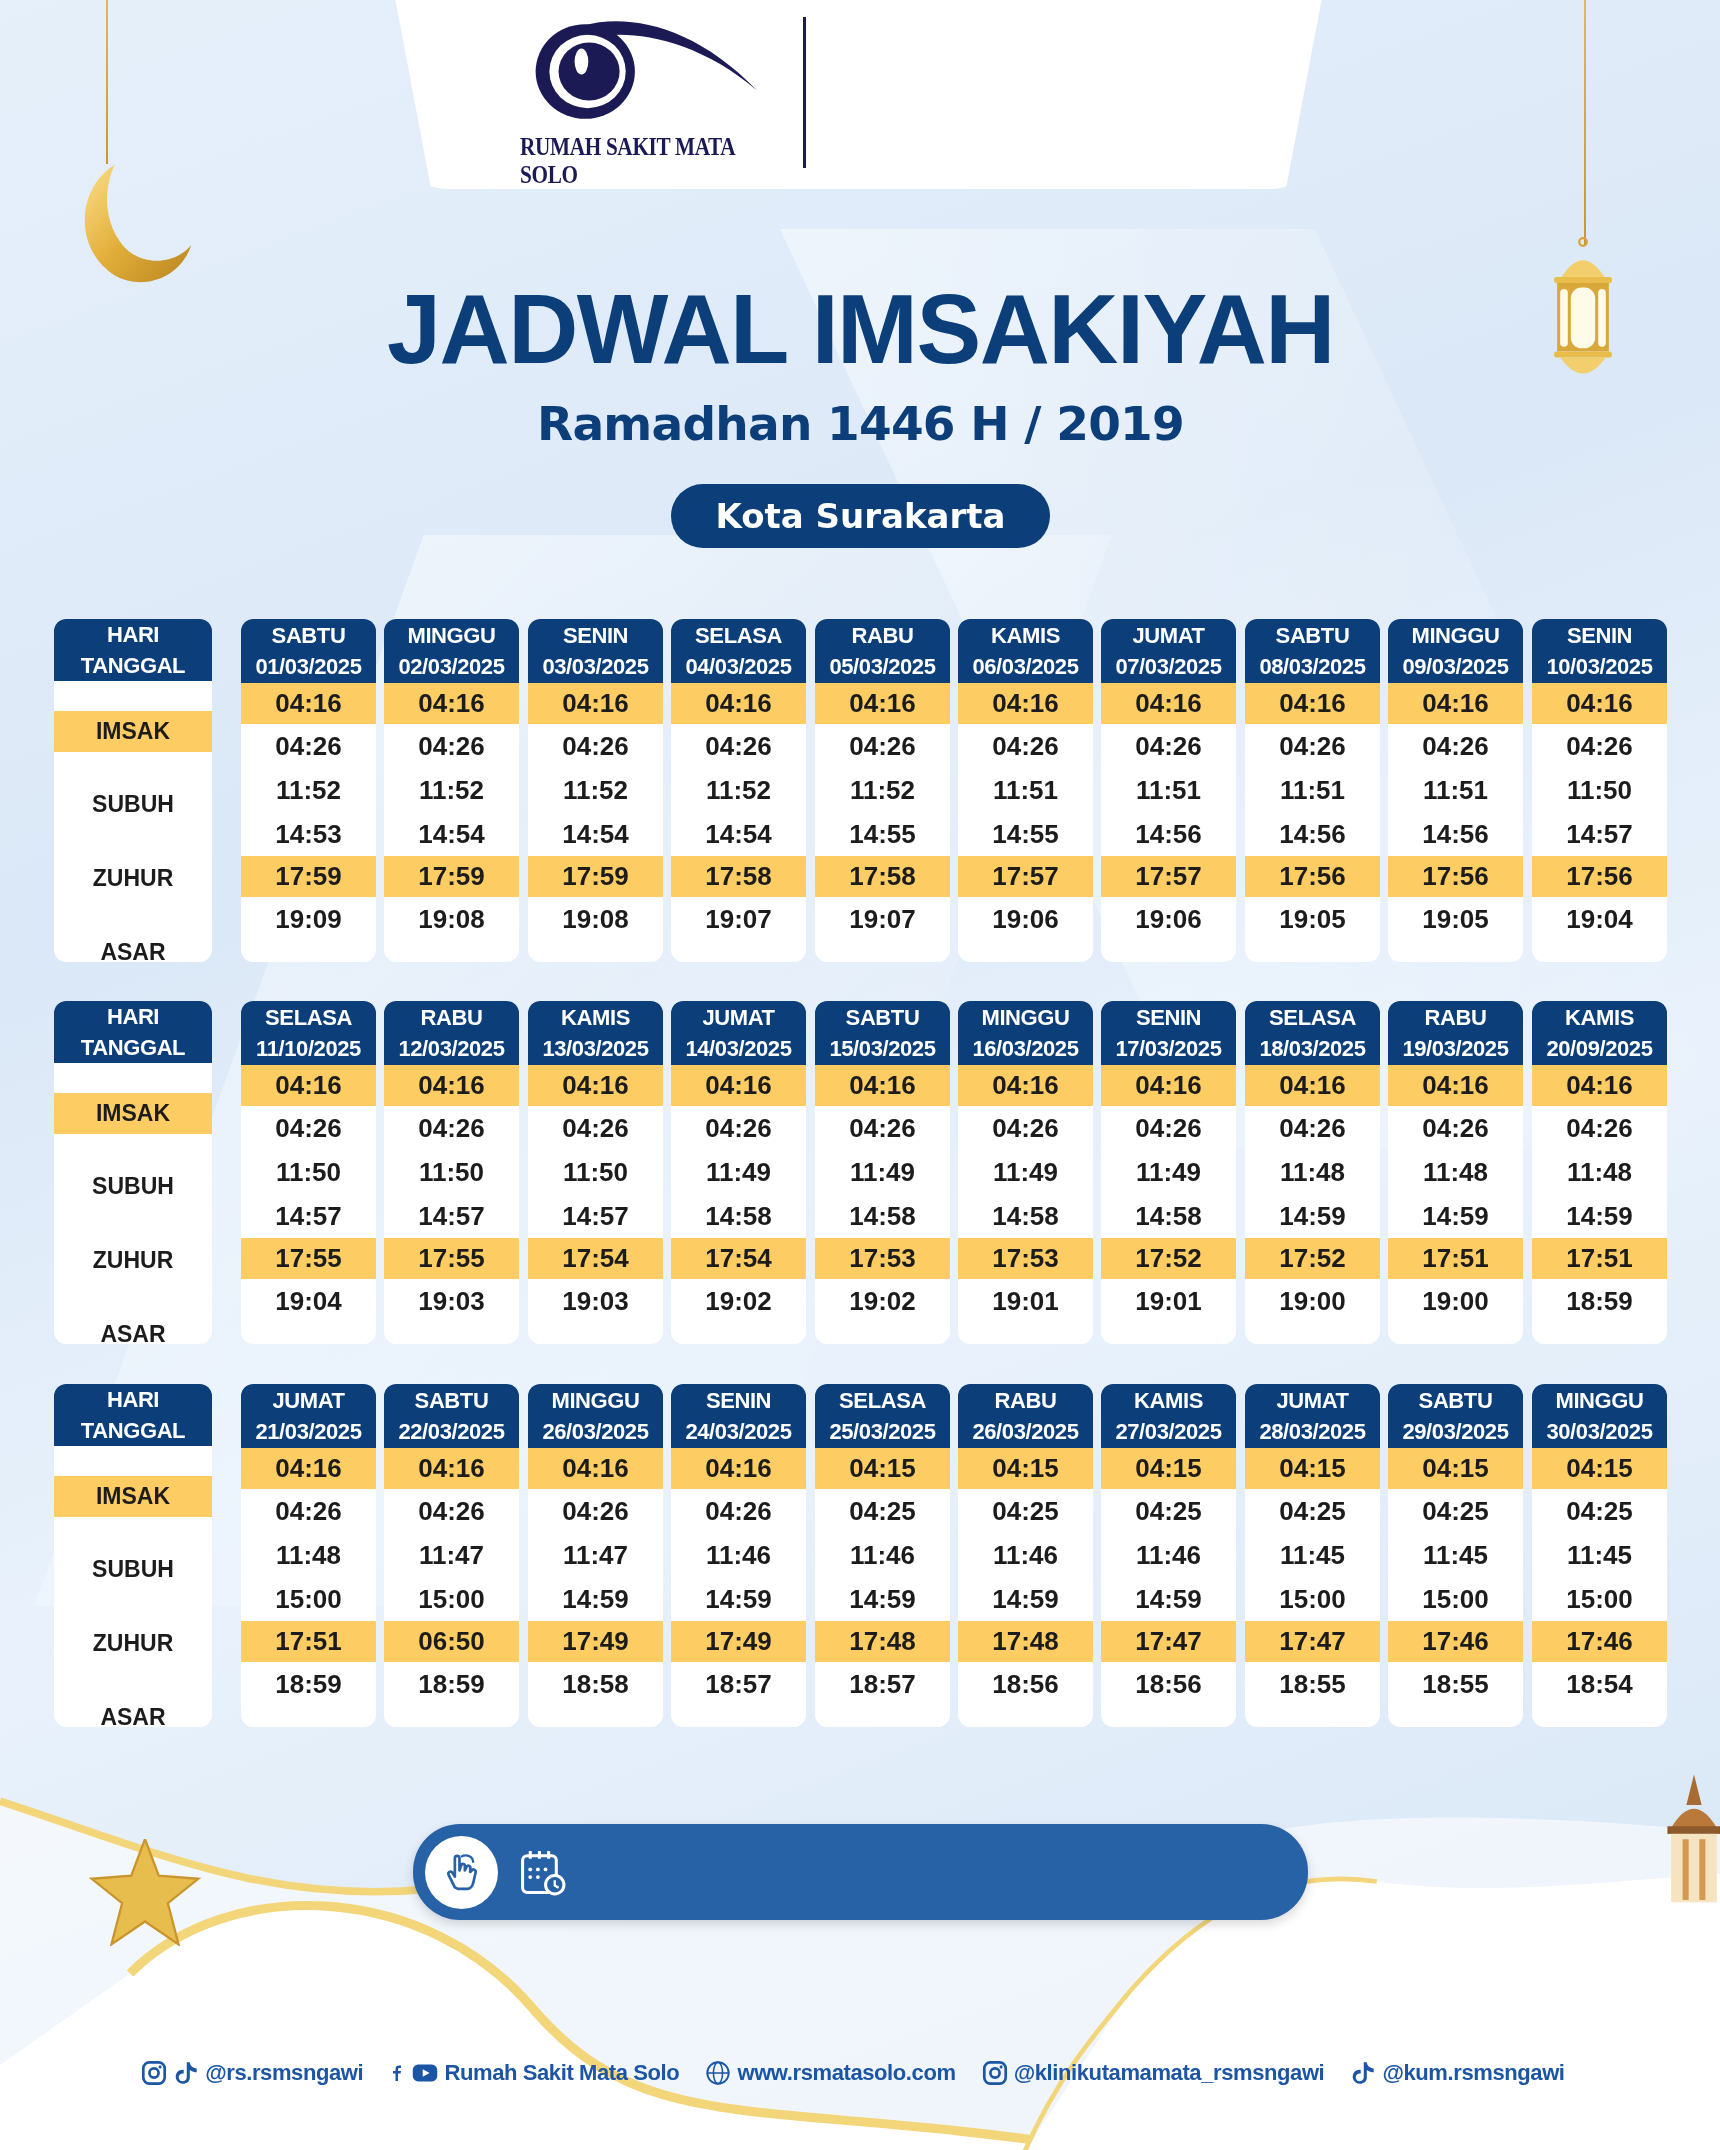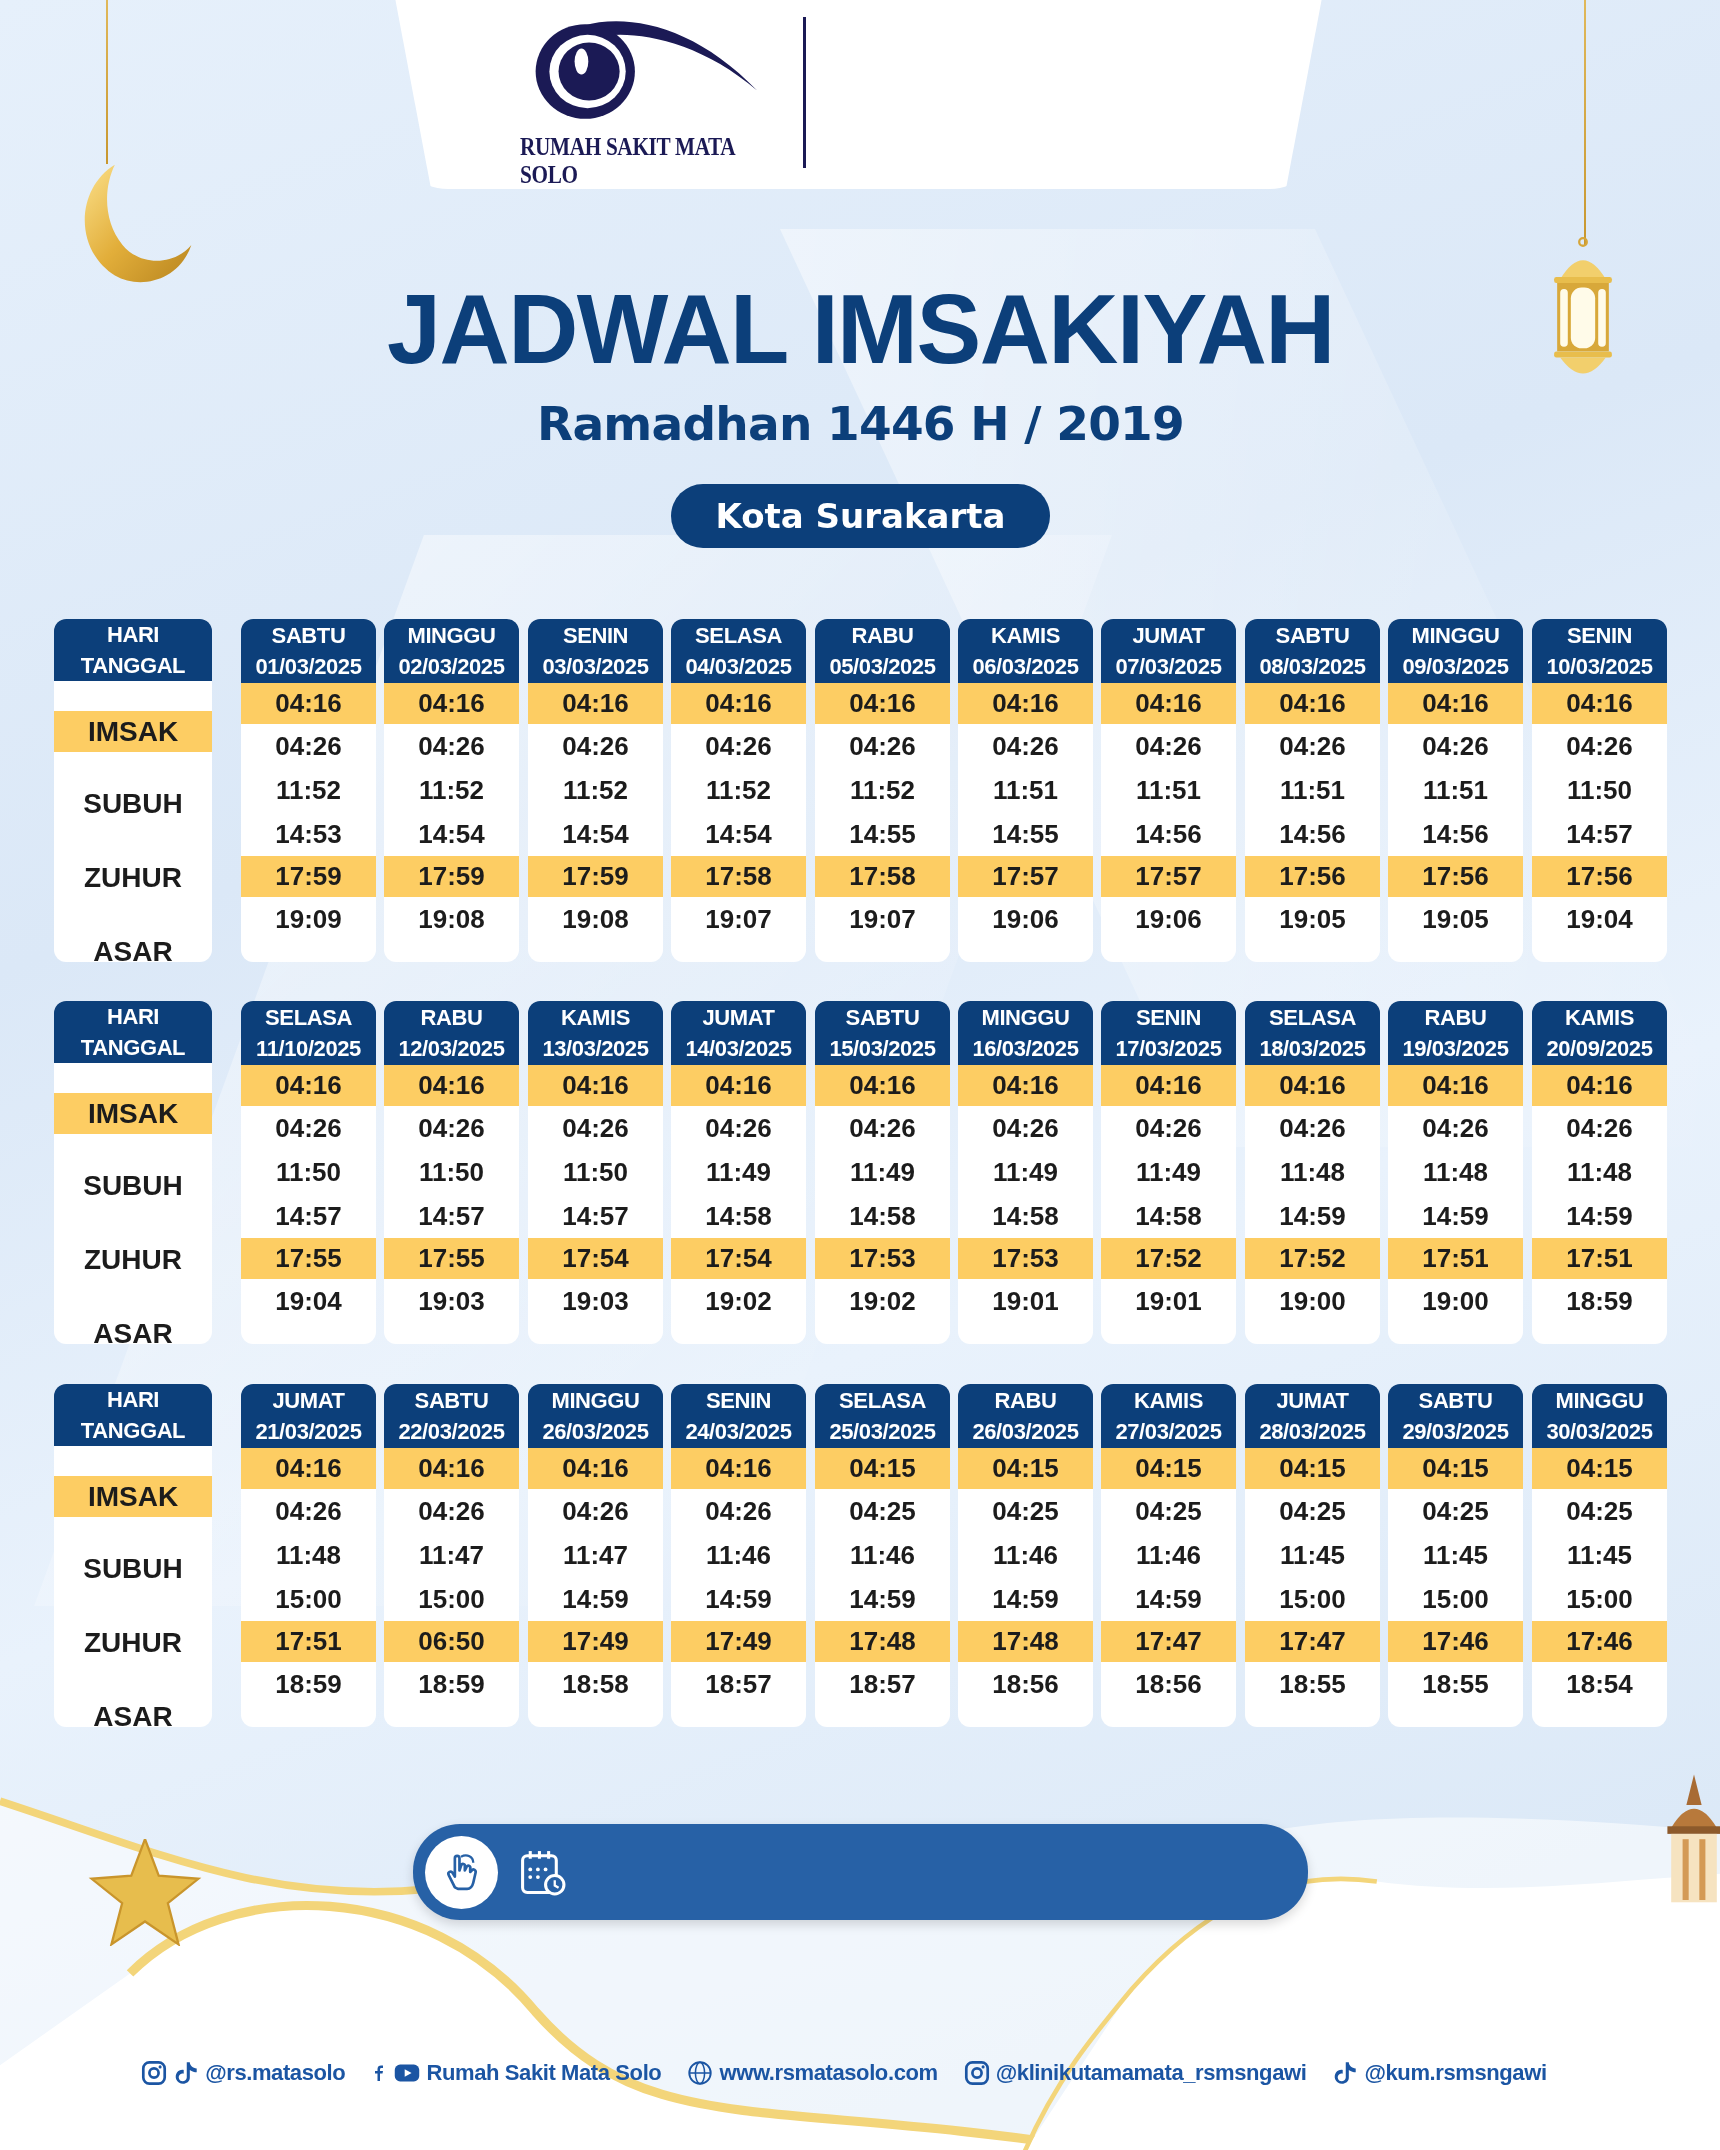--- a/index.html
+++ b/index.html
@@ -73,21 +73,21 @@
     display: flex; flex-direction: column; align-items: center; justify-content: center;
     font-family: "Liberation Sans", sans-serif; font-weight: bold; font-size: 22px; line-height: 31px;
     letter-spacing: -0.4px;
   }
   .col .cell {
     flex: 1; display: flex; align-items: center; justify-content: center;
     font-family: "Liberation Sans", sans-serif; font-weight: bold; font-size: 26px; color: #1c1c1c;
   }
   .col .cell.hl { background: #fdcd63; flex: 0 0 41px; }
   .col .cell.plain { flex: 0 0 44px; }
-  .col.label .cell { font-size: 28px; margin-top: 30px; }
+  .col.label .cell { font-size: 23px; margin-top: 30px; }
 
   
   .ngawi-btn {
     position: absolute; left: 413px; top: 1824px; width: 895px; height: 96px;
     background: #2761a6; border-radius: 47px;
     display: flex; align-items: center; color: #fff;
     font-family: "DejaVu Sans", sans-serif; font-weight: bold; font-size: 35px;
     box-shadow: 0 4.6px 10.7px rgba(0,0,0,0.15);
   }
   .ngawi-btn .hand {
@@ -610,21 +610,21 @@
 <div class="footer">
   <div class="grp">
     <svg class="ic" viewBox="0 0 34 34">
         <rect x="3" y="3" width="28" height="28" rx="8" fill="none" stroke="#1b55a3" stroke-width="3.5"></rect>
         <circle cx="17" cy="17" r="6" fill="none" stroke="#1b55a3" stroke-width="3.5"></circle>
         <circle cx="25" cy="9" r="2" fill="#1b55a3"></circle>
       </svg>
     <svg class="ic" viewBox="0 0 34 34">
         <path d="M18 3 L18 23 C18 28 10 30 8 25 C6 20 11 17 14 18 L14 13 C7 12 2 18 4 25 C7 34 22 33 22 23 L22 13 C25 15 28 16 31 16 L31 11 C26 11 22 7 22 3 Z" fill="#1b55a3"></path>
       </svg>
-    <span>@rs.matasolo</span>
+    <span>@rs.rsmsngawi</span>
   </div>
   <div class="grp">
     <svg class="ic" viewBox="0 0 34 34" style="width:17px;">
         <path d="M13 33 L13 18 L8 18 L8 13 L13 13 L13 9 C13 4 16 2 20 2 L24 2 L24 7 L21 7 C19 7 18 8 18 10 L18 13 L24 13 L23 18 L18 18 L18 33 Z" fill="#1b55a3"></path>
       </svg>
     <svg class="ic" viewBox="0 0 34 34">
         <rect x="1" y="6" width="32" height="22" rx="7" fill="#1b55a3"></rect>
         <polygon points="14,12 23,17 14,22" fill="#fff"></polygon>
       </svg>
     <span>Rumah Sakit Mata Solo</span>

